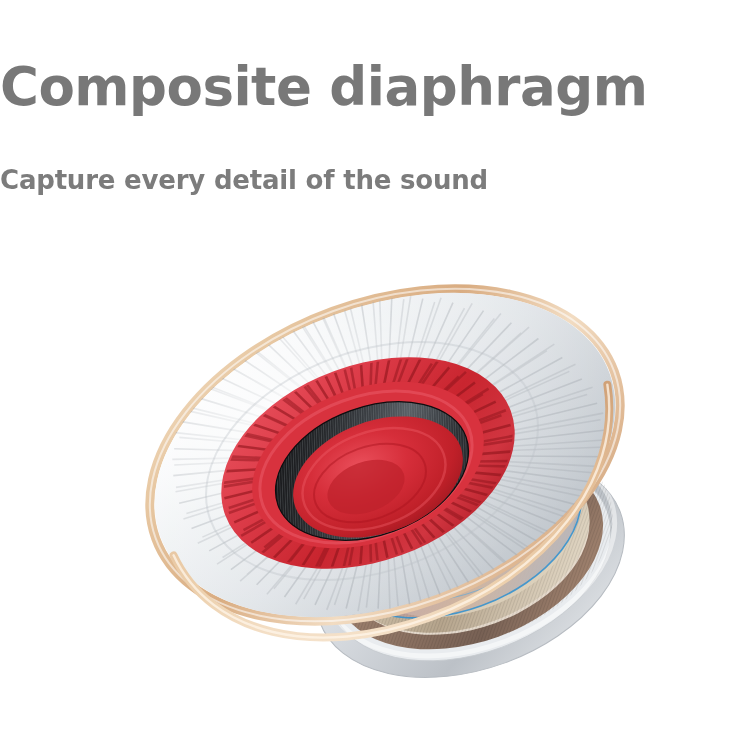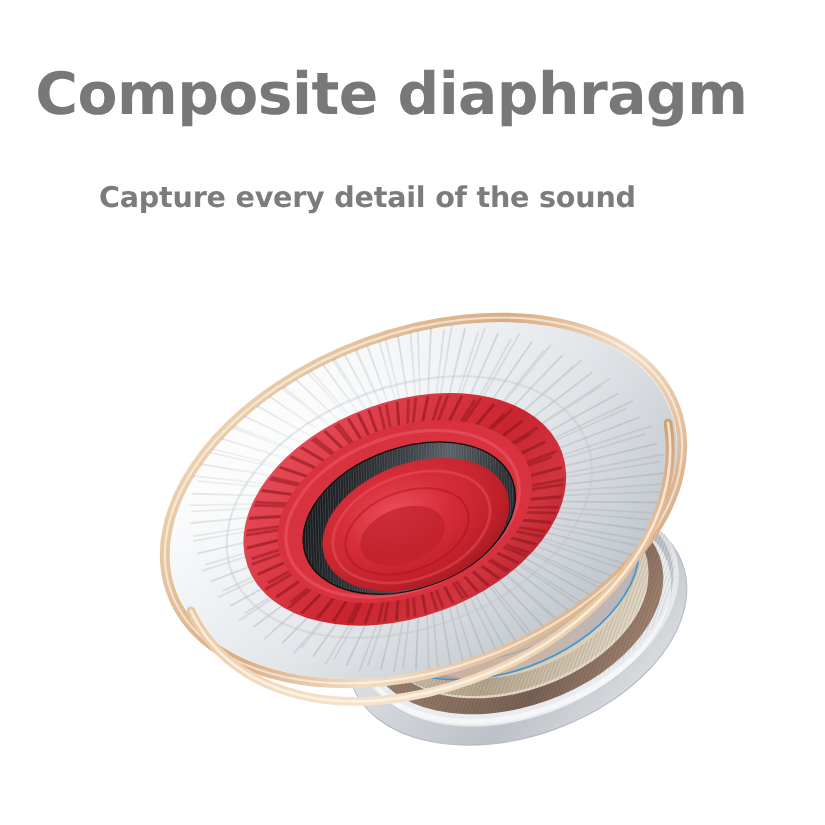--- a/index.html
+++ b/index.html
@@ -36,29 +36,28 @@
     top: 58px;
     width: 608px;
     text-align: center;
     font-family: "DejaVu Sans", "Liberation Sans", sans-serif;
     font-size: 53px;
     font-weight: 700;
     letter-spacing: -0.5px;
     color: #787878;
     line-height: 1.1;
     white-space: nowrap;
-    margin-left: 32px;
   }
 
   .subheadline {
     position: absolute;
     left: 0;
     top: 165px;
     width: 668px;
-    text-align: center;
+    text-align: left;
     font-family: "DejaVu Sans", "Liberation Sans", sans-serif;
     font-size: 26px;
     font-weight: 700;
     letter-spacing: -0.2px;
     color: #7c7c7c;
     line-height: 1.2;
     white-space: nowrap;
   }
 
   

